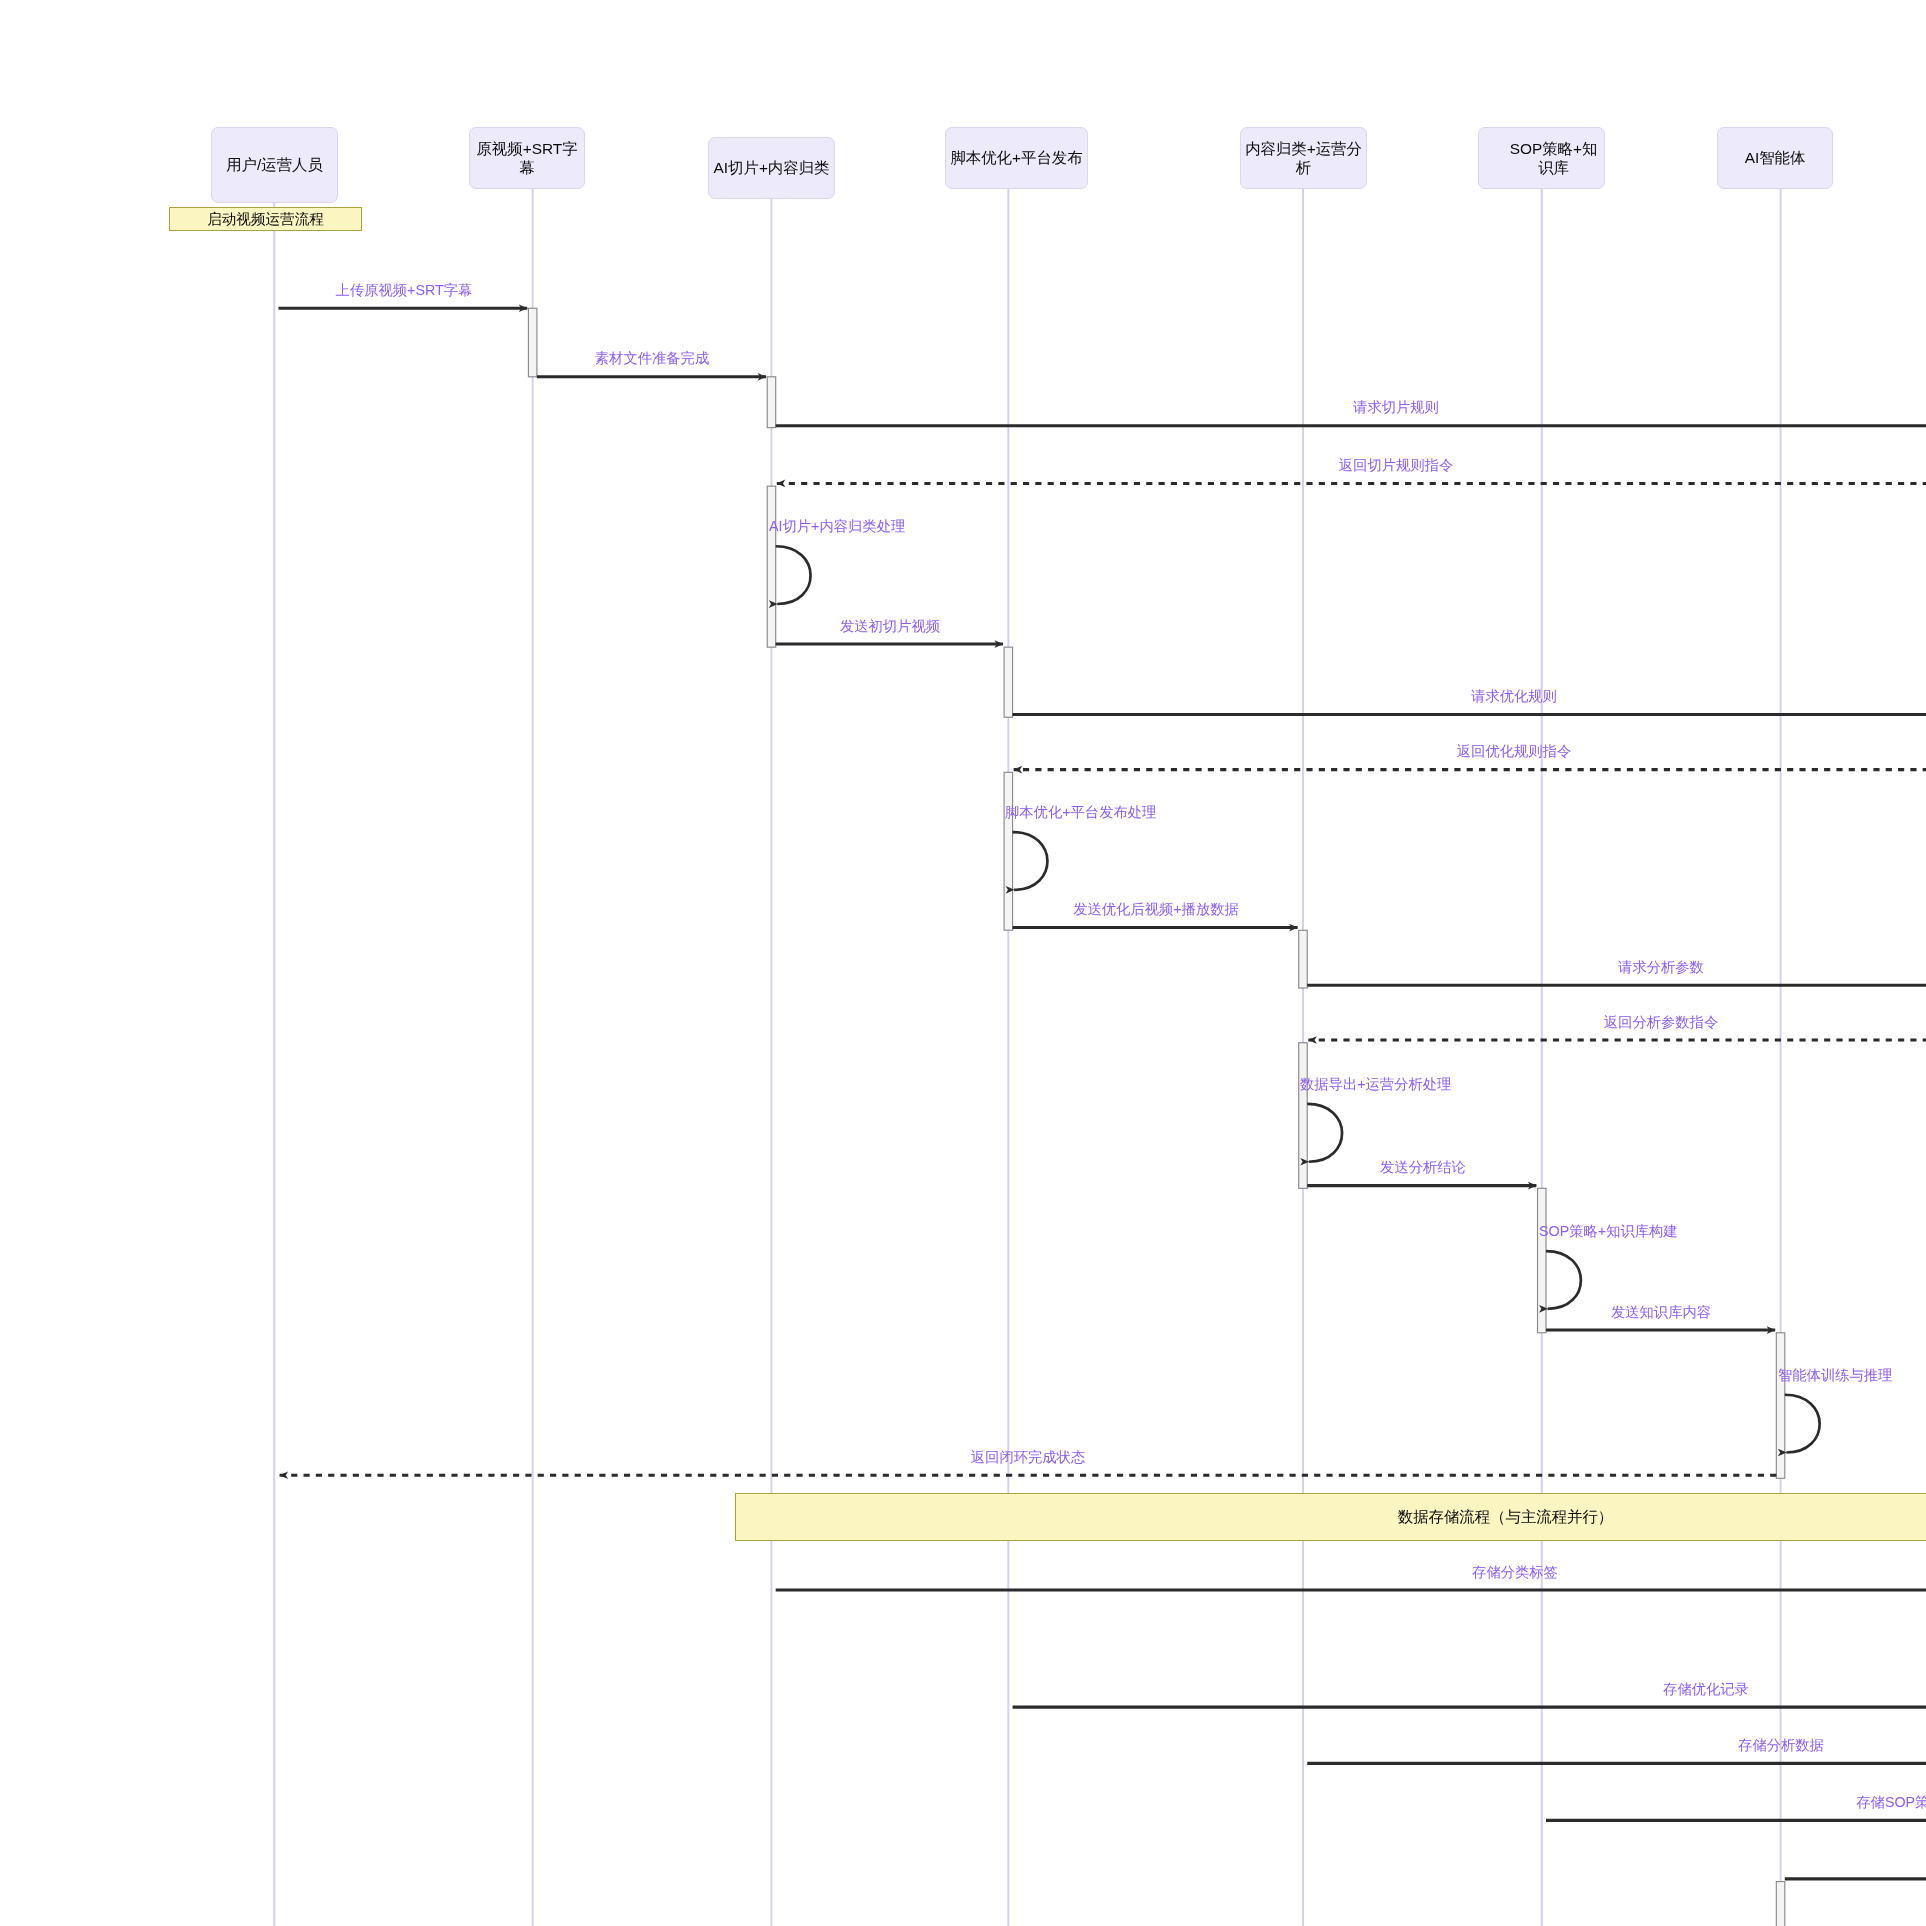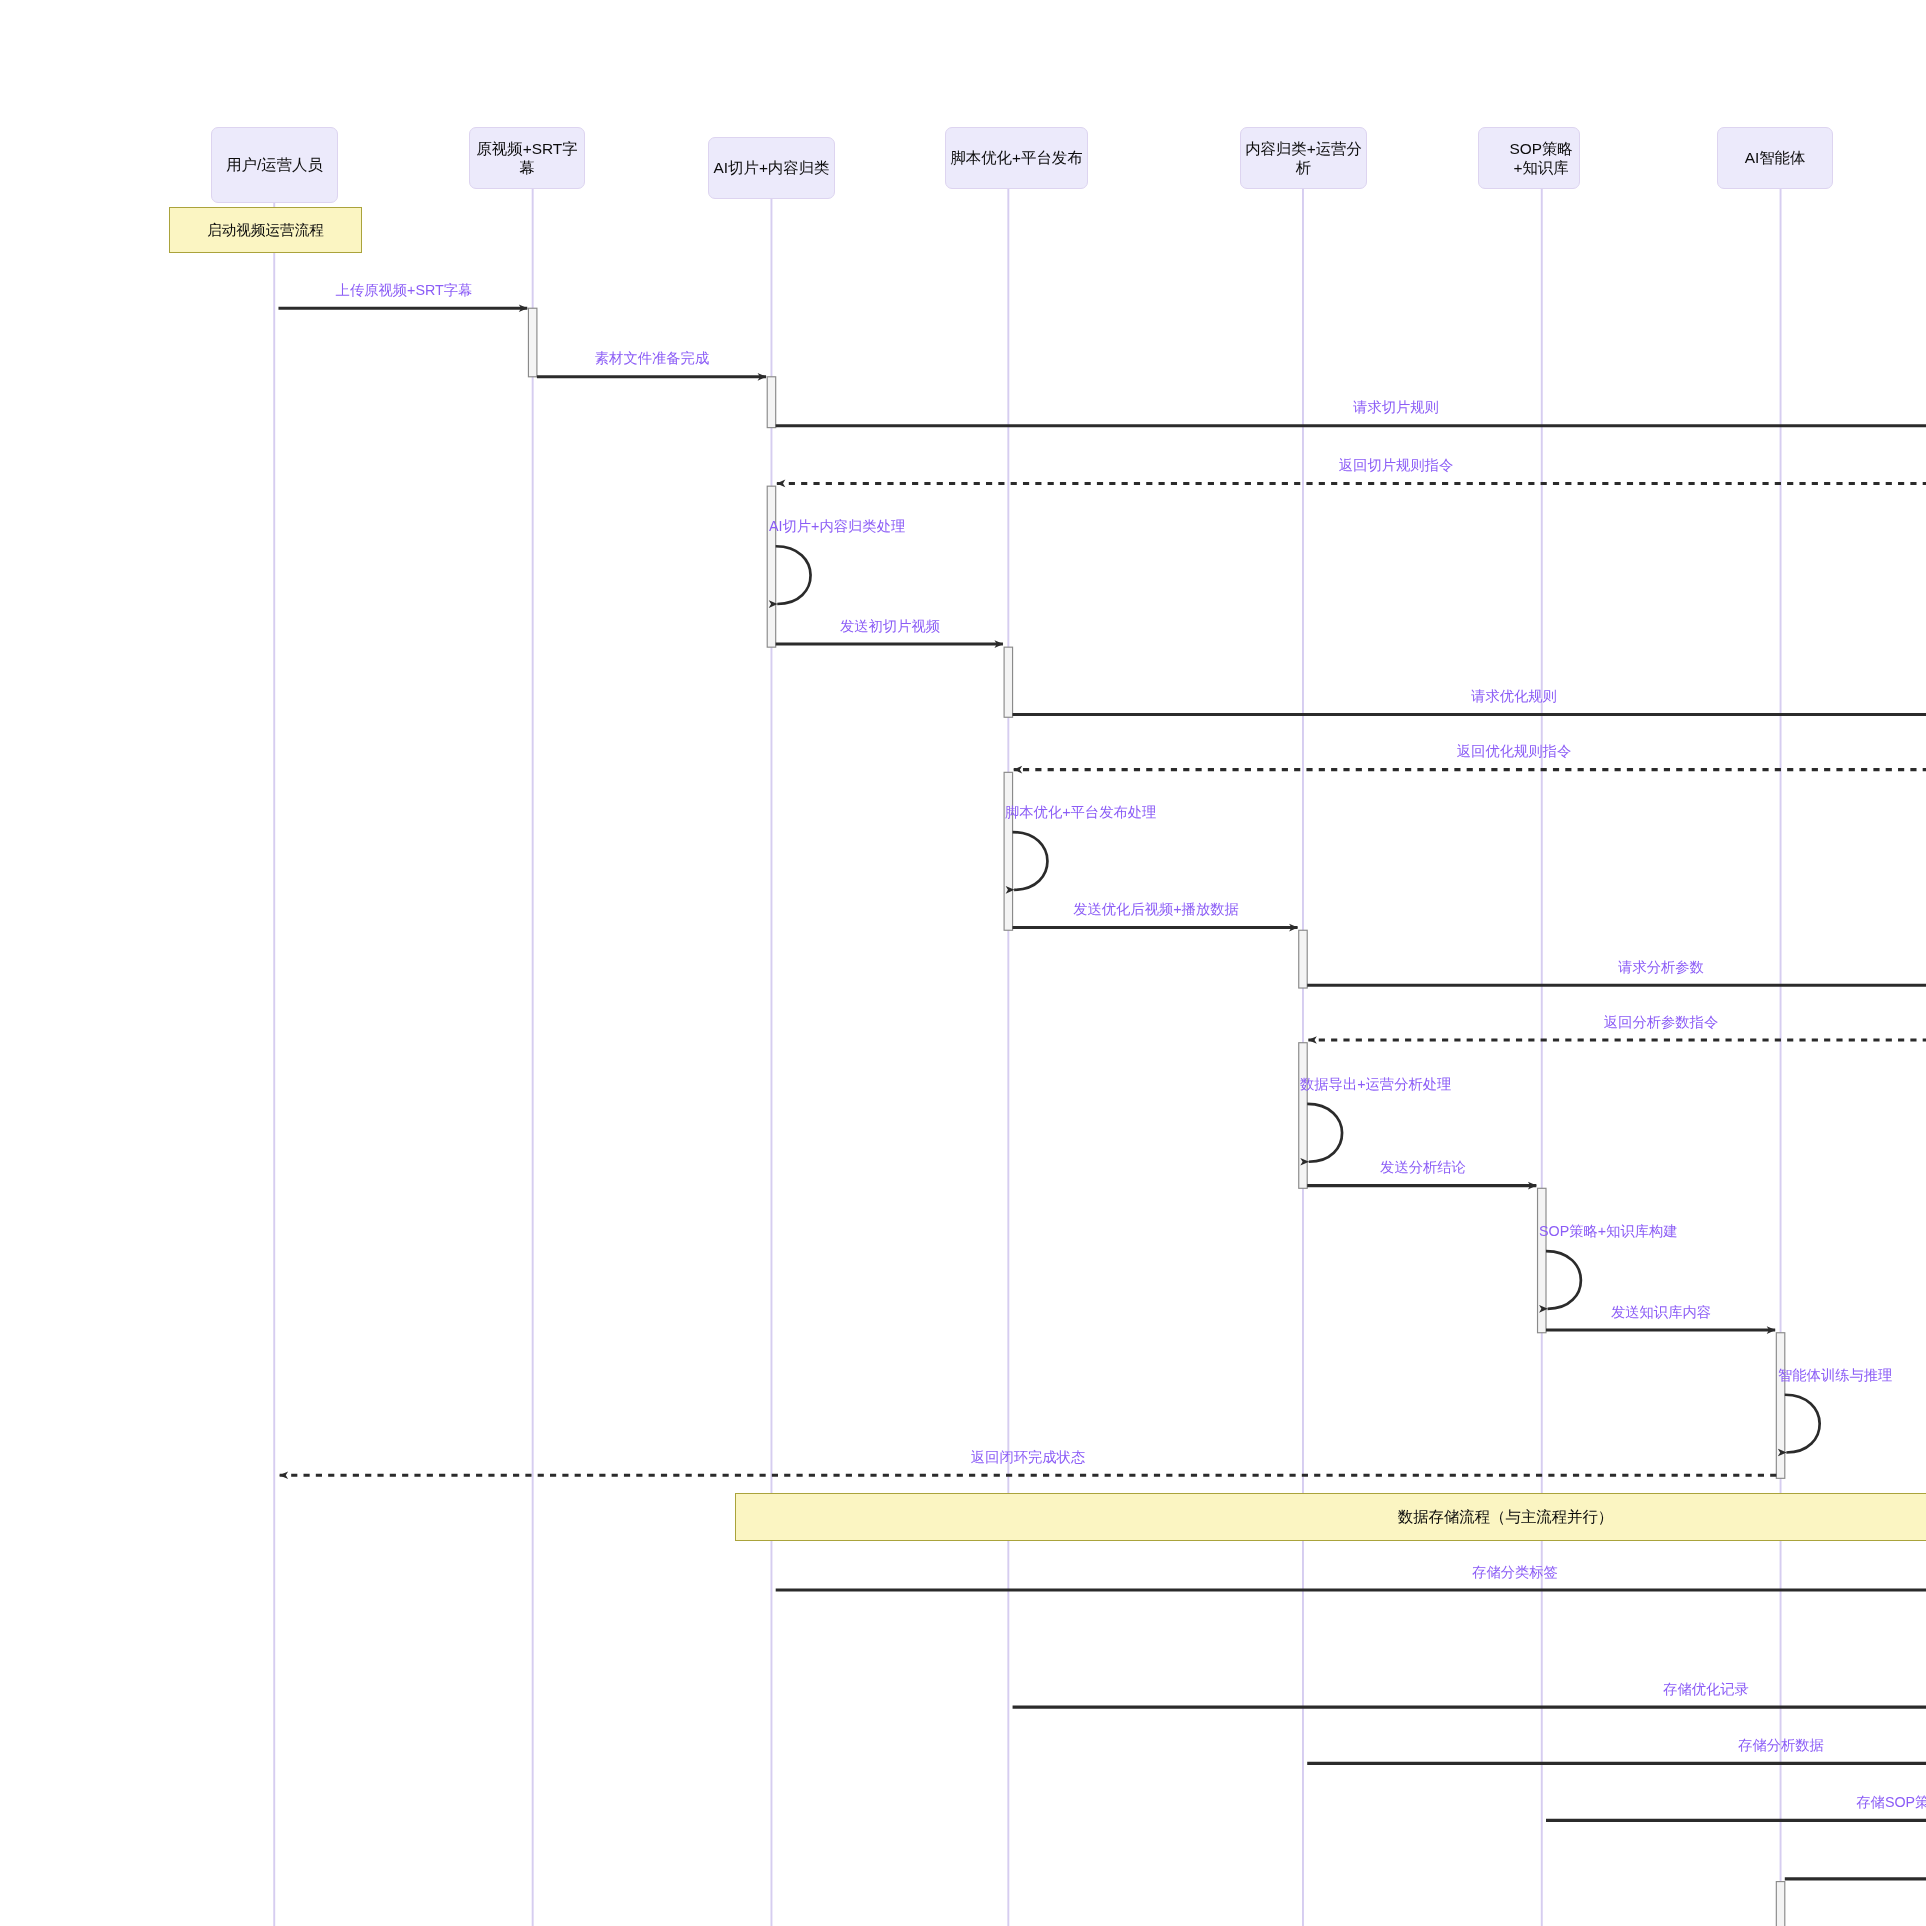--- a/index.html
+++ b/index.html
@@ -100,30 +100,30 @@
       </div>
       <div class="pbox" style="left: 708px; top: 137px; width: 127px; height: 62px;">
         <span>AI切片+内容归类</span>
       </div>
       <div class="pbox" style="left: 945px; top: 127px; width: 143px; height: 62px;">
         <span>脚本优化+平台发布</span>
       </div>
       <div class="pbox" style="left: 1240px; top: 127px; width: 127px; height: 62px;">
         <span>内容归类+运营分析</span>
       </div>
-      <div class="pbox" style="left: 1478px; top: 127px; width: 102px; height: 62px; padding-left: 28px;">
+      <div class="pbox" style="left: 1478px; top: 127px; width: 127px; height: 62px; padding-left: 28px;">
         <span>SOP策略+知识库</span>
       </div>
       <div class="pbox" style="left: 1717px; top: 127px; width: 116px; height: 62px;">
         <span>AI智能体</span>
       </div>
     </div>
   <div id="participants-bottom"></div>
   <div id="notes-layer">
-      <div class="note" style="left: 169px; top: 207px; width: 193px; height: 46px;">
+      <div class="note" style="left: 169px; top: 207px; width: 193px; height: 24px;">
         <span>启动视频运营流程</span>
       </div>
       <div class="note wide" style="left: 735px; top: 1493px; width: 1541px; height: 48px;">
         <span>数据存储流程（与主流程并行）</span>
       </div>
     </div>
   <div id="labels-layer">
       <div class="msglabel" style="left: 404px; top: 300px;">上传原视频+SRT字幕</div>
       <div class="msglabel" style="left: 652px; top: 368px;">素材文件准备完成</div>
       <div class="msglabel" style="left: 1396px; top: 417px;">请求切片规则</div>

